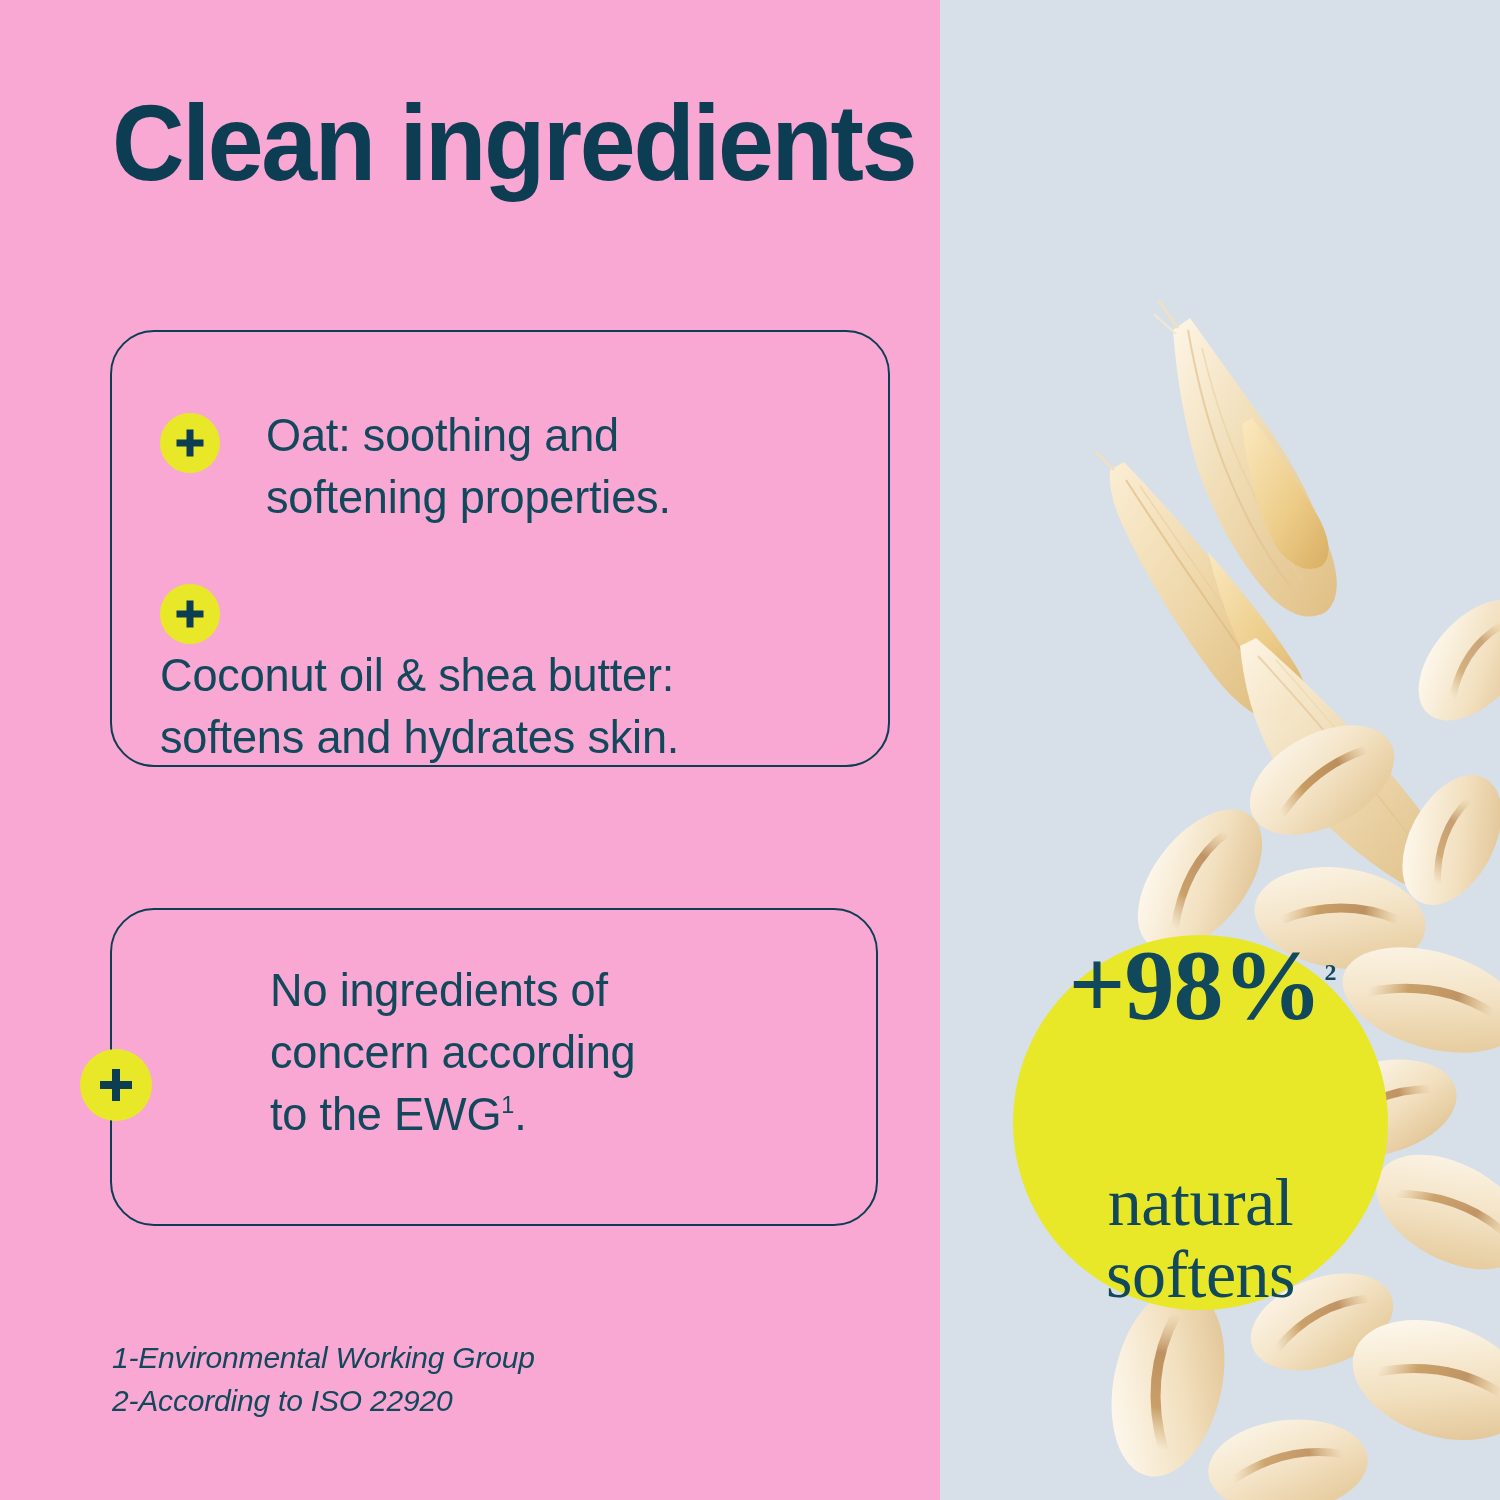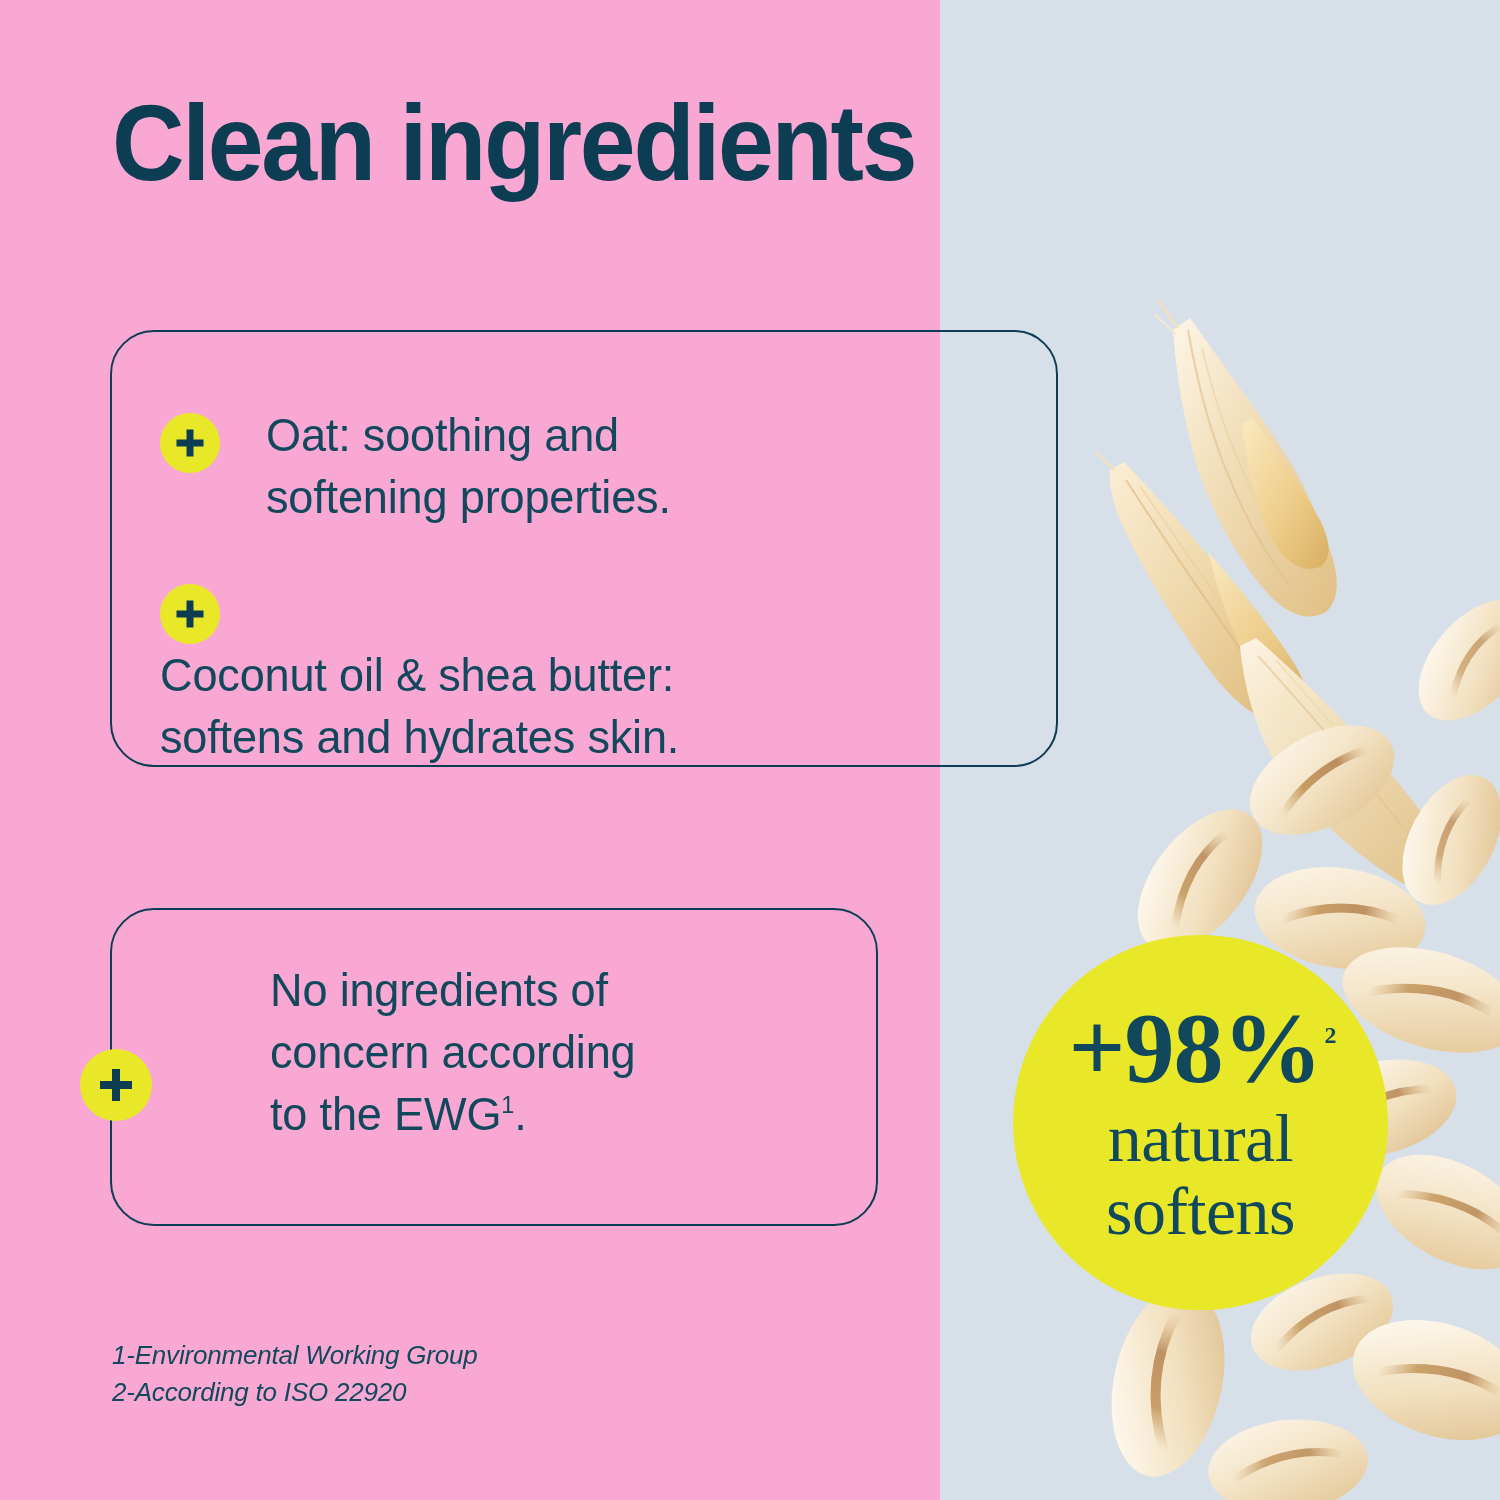--- a/index.html
+++ b/index.html
@@ -35,21 +35,21 @@
     transform-origin:left top;
   }
 
   
   .card{
     position:absolute;
     border:2px solid #0d3d52;
     border-radius:44px;
     background:transparent;
   }
-  #card-ingredients{ left:110px; top:330px; width:948px; height:437px; }
+  #card-ingredients{ left:110px; top:330px; width:780px; height:437px; }
   #card-ewg{ left:110px; top:884px; width:768px; height:318px;margin-top:24px; }
 
   .bullet-row{ position:absolute; display:flex; align-items:flex-start; }
 
   .plus-badge{
     width:60px; height:60px; border-radius:50%;
     background:#e8e829;
     flex:0 0 auto;
     position:relative;
   }
@@ -92,21 +92,21 @@
   #row-ewg-text{ position:absolute; left:158px; top:49px; }
 
   
   #natural-badge{
     position:absolute;
     left:1013px; top:935px;
     width:375px; height:375px;
     border-radius:50%;
     background:#e8e829;
     display:flex; flex-direction:column;
-    align-items:center; justify-content:center;
+    align-items:center; justify-content:space-between;
     color:#12485c;
   }
   #natural-pct{
     font-family:"Liberation Serif", serif;
     font-weight:700;
     font-size:100px;
     line-height:1;
     letter-spacing:-1px;
     position:relative;
     white-space:nowrap;
@@ -126,21 +126,21 @@
     font-size:68px;
     line-height:1.06;
     text-align:center;
     letter-spacing:-0.5px;
   }
 
   
   #footnotes{
     position:absolute; left:112px; top:1337px;
     color:#12485c;
-    font-size:26px;
+    font-size:30px;
     font-style:italic;
     line-height:1.42;
     letter-spacing:-0.2px;
   }
 </style>
 </head>
 <body>
 
 <div id="stage">
 

